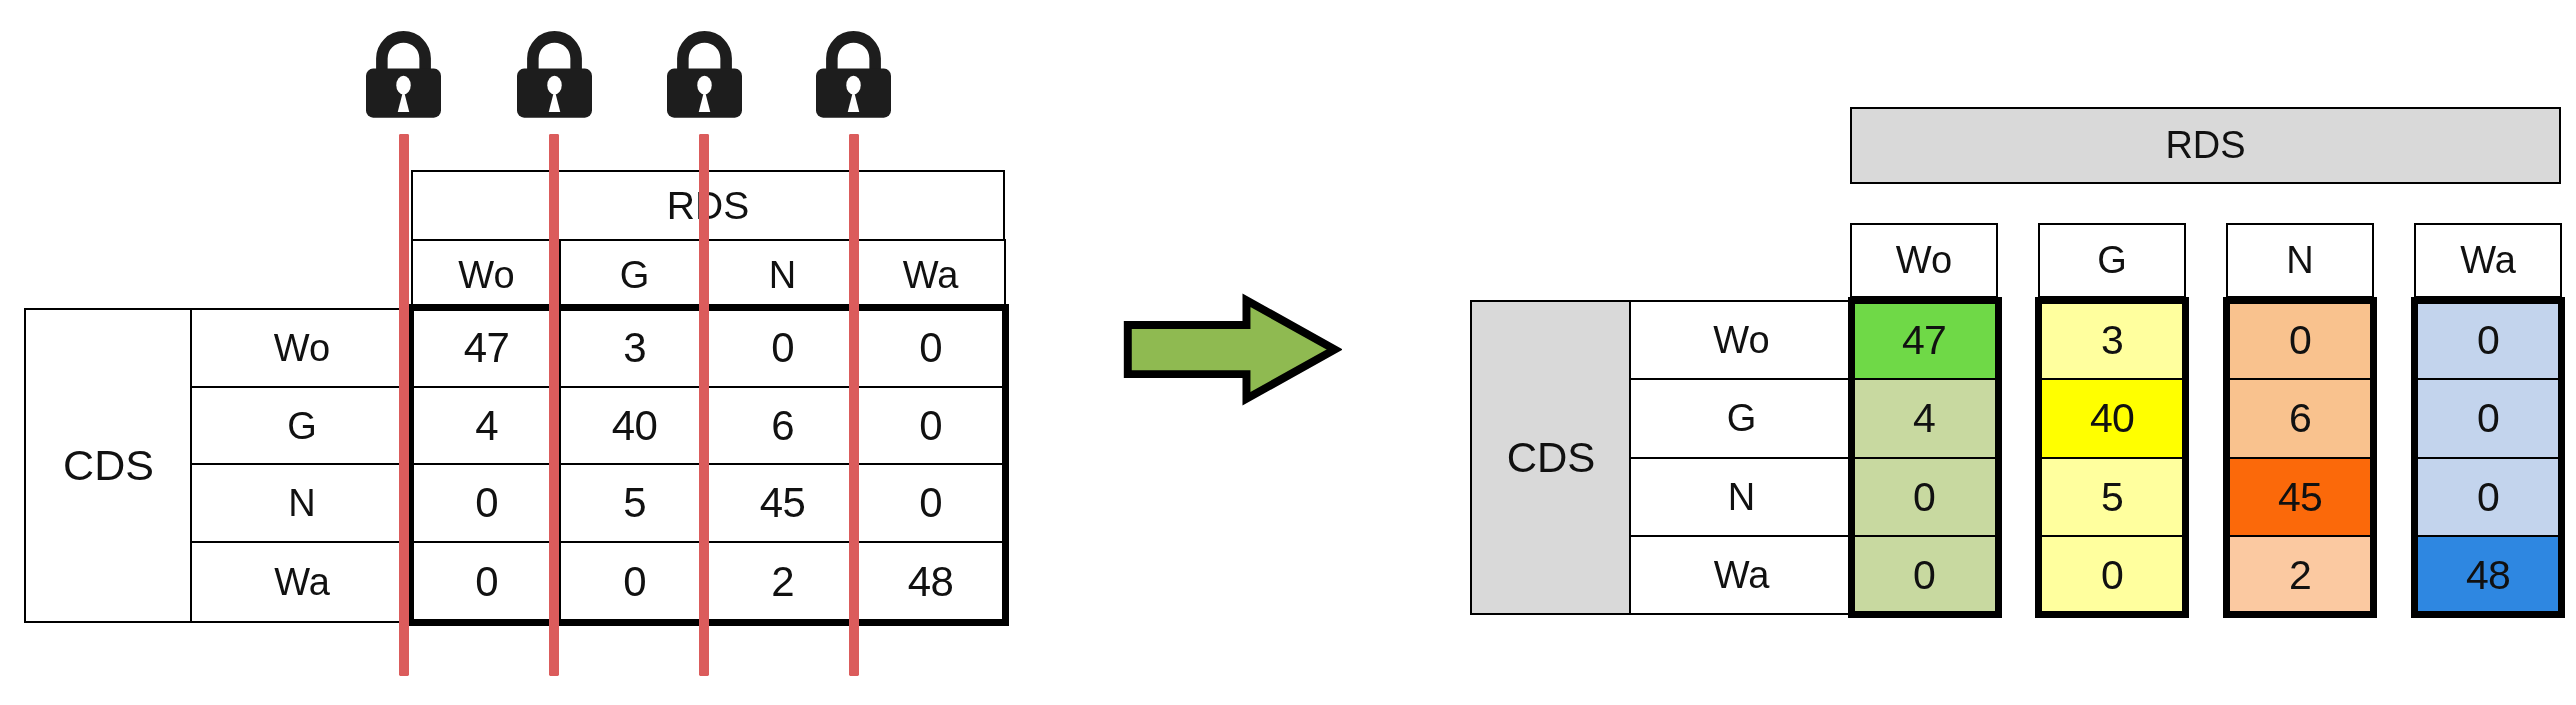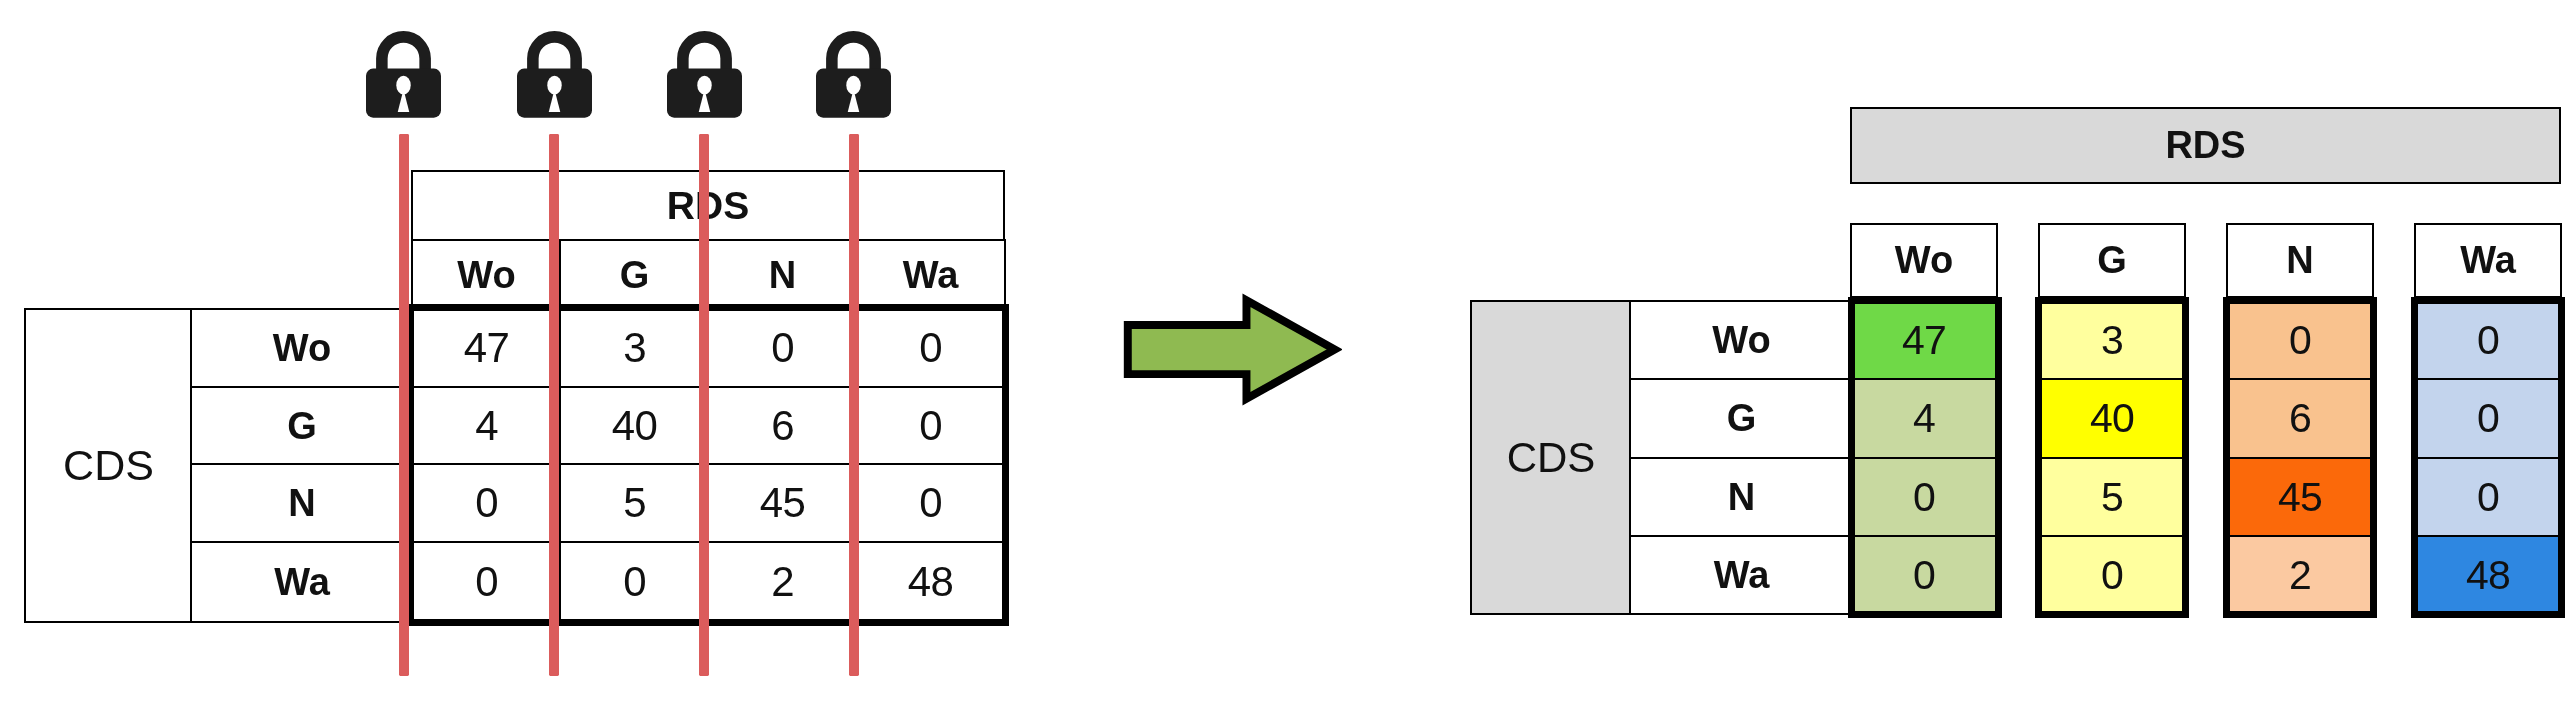--- a/index.html
+++ b/index.html
@@ -12,21 +12,21 @@
     color:#111111;
     overflow:hidden;
   }
   .cell{
     position:absolute;box-sizing:border-box;
     border:2.9px solid #000;
     background:#ffffff;
     display:flex;align-items:center;justify-content:center;
   }
   .num{font-size:42px;font-weight:400;letter-spacing:-0.7px;}
-  .hdr{font-size:38px;font-weight:700;}
+  .hdr{font-size:38px;font-weight:400;}
   .big{font-size:43px;font-weight:400;}
   .thick-outline{
     position:absolute;box-sizing:border-box;
     border:7.2px solid #000;background:transparent;
     pointer-events:none;z-index:3;
   }
   .cutline{
     position:absolute;width:10px;z-index:6;border-radius:1.4px;
   }
   .lock{position:absolute;z-index:6;}

